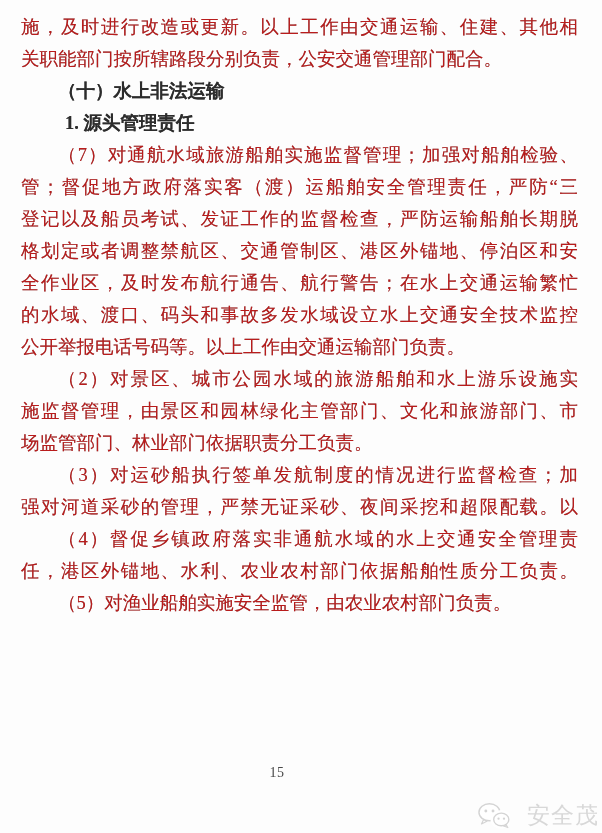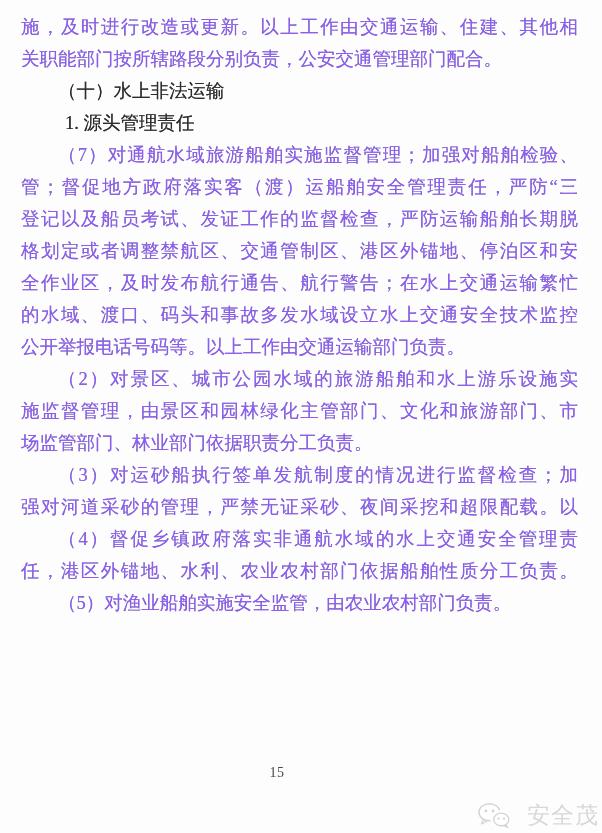--- a/index.html
+++ b/index.html
@@ -21,38 +21,38 @@
   .doc {
     position: absolute;
     left: 21px;
     top: 11px;
     width: 557px;
   }
   .ln {
     font-size: 18.5px;
     line-height: 32px;
     height: 32px;
-    color: #8b5cf6;
+    color: #b91c1c;
     text-align: justify;
     text-align-last: left;
     -moz-text-align-last: left;
     text-justify: inter-character;
     white-space: normal;
     overflow: hidden;
     
     text-shadow: 0 0 0.5px rgba(60,60,60,0.55);
   }
   .j {
     text-align-last: justify;
     -moz-text-align-last: justify;
   }
   .ind  { text-indent: 37px; }
   .ind2 { text-indent: 44px; }
   .h {
-    font-weight: 400;
+    font-weight: 700;
     color: #2c2c2c;
     text-shadow: 0 0 0.5px rgba(30,30,30,0.7);
   }
   .pageno {
     position: absolute;
     top: 765px;
     left: 0;
     width: 100%;
     text-align: center;
     transform: translateX(-24px);

